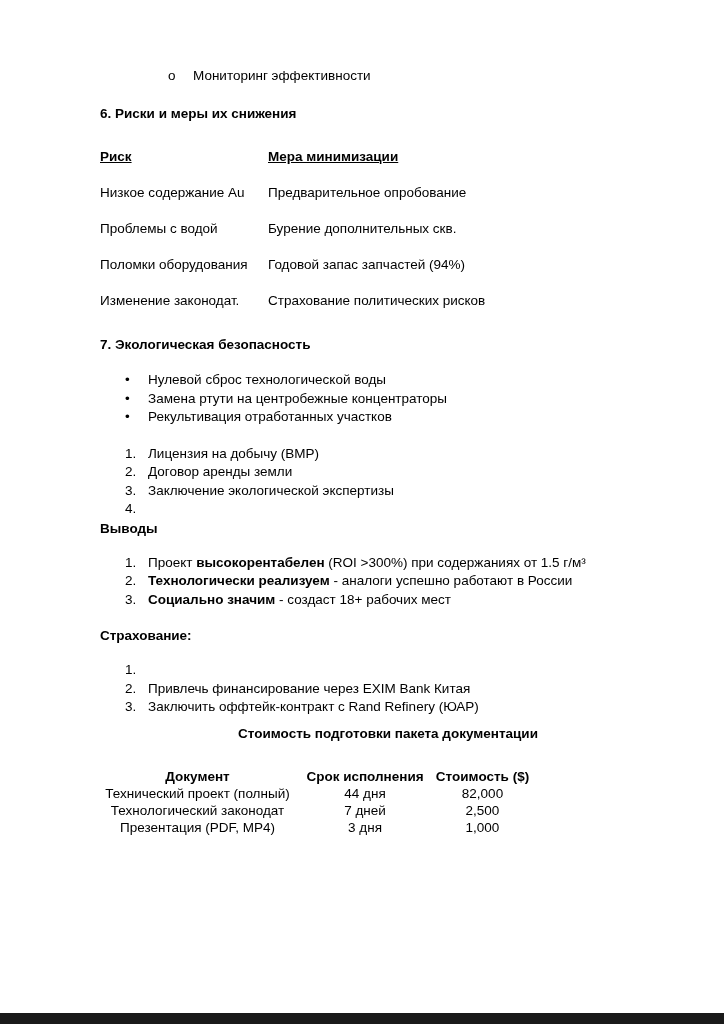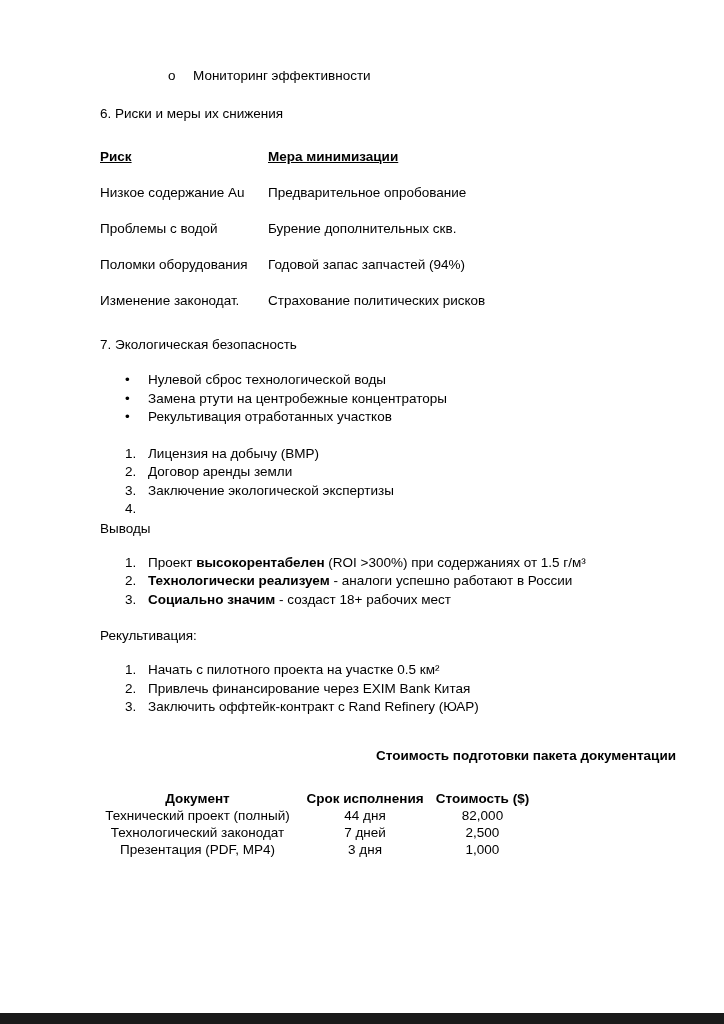--- a/index.html
+++ b/index.html
@@ -7,21 +7,21 @@
   body {
     width: 724px; height: 1024px;
     font-family: "Liberation Sans", sans-serif;
     color: #000000;
     position: relative;
     overflow: hidden;
   }
   .page { width: 724px; height: 1024px; background: #ffffff; position: relative; }
   .content { padding: 67px 48px 0 100px; font-size: 13.5px; line-height: 17px; }
   .bold { font-weight: 700; }
-  .heading { font-weight: 400; line-height: 17px; }
+  .heading { font-weight: 700; line-height: 17px; }
 
   
   .sub-bullet { display: flex; padding-left: 68px; }
   .sub-bullet .marker { width: 25px; }
 
   
   .risk-table { display: grid; grid-template-columns: 168px auto; row-gap: 19px; margin-top: 26px; }
   .risk-table .cell { line-height: 17px; }
   .risk-table .head { font-weight: 700; text-decoration: underline; }
 
@@ -31,21 +31,21 @@
   .list .marker { width: 23px; flex: 0 0 23px; }
 
   .h6 { margin-top: 21px; }
   .h7 { margin-top: 27px; }
   .h8 { margin-top: 19px; }
   .hv { margin-top: 1px; }
   .hrec { margin-top: 18px; }
   .list-tight { margin-top: 17px; }
 
   
-  .cost-title { margin-top: 30px; text-align: right; font-weight: 700; line-height: 18px; }
+  .cost-title { margin-top: 8px; text-align: center; font-weight: 700; line-height: 18px; }
   .cost-table { display: grid; grid-template-columns: 195px 140px 95px; margin-top: 25px; }
   .cost-table .cell { text-align: center; line-height: 17px; }
   .cost-table .head { font-weight: 700; }
 
   .bottom-bar { position: absolute; left: 0; bottom: 0; width: 100%; height: 11px; }
 </style>
 </head>
 <body>
 
 <div class="page" style="background: rgb(255, 255, 255);">
@@ -121,26 +121,25 @@
       <div class="row">
         <span class="marker">2.</span>
         <span><span></span><span class="bold">Технологически реализуем</span><span> - аналоги успешно работают в России</span></span>
       </div>
       <div class="row">
         <span class="marker">3.</span>
         <span><span></span><span class="bold">Социально значим</span><span> - создаст 18+ рабочих мест</span></span>
       </div>
     </div>
 
-    <div class="heading hrec">Рекультивация:</div>
+    <div class="heading hrec">Страхование:</div>
 
     <div class="list list-tight">
       <div class="row">
         <span class="marker">1.</span>
-        <span>Начать с пилотного проекта на участке 0.5 км²</span>
       </div>
       <div class="row">
         <span class="marker">2.</span>
         <span>Привлечь финансирование через EXIM Bank Китая</span>
       </div>
       <div class="row">
         <span class="marker">3.</span>
         <span>Заключить оффтейк-контракт с Rand Refinery (ЮАР)</span>
       </div>
     </div>

